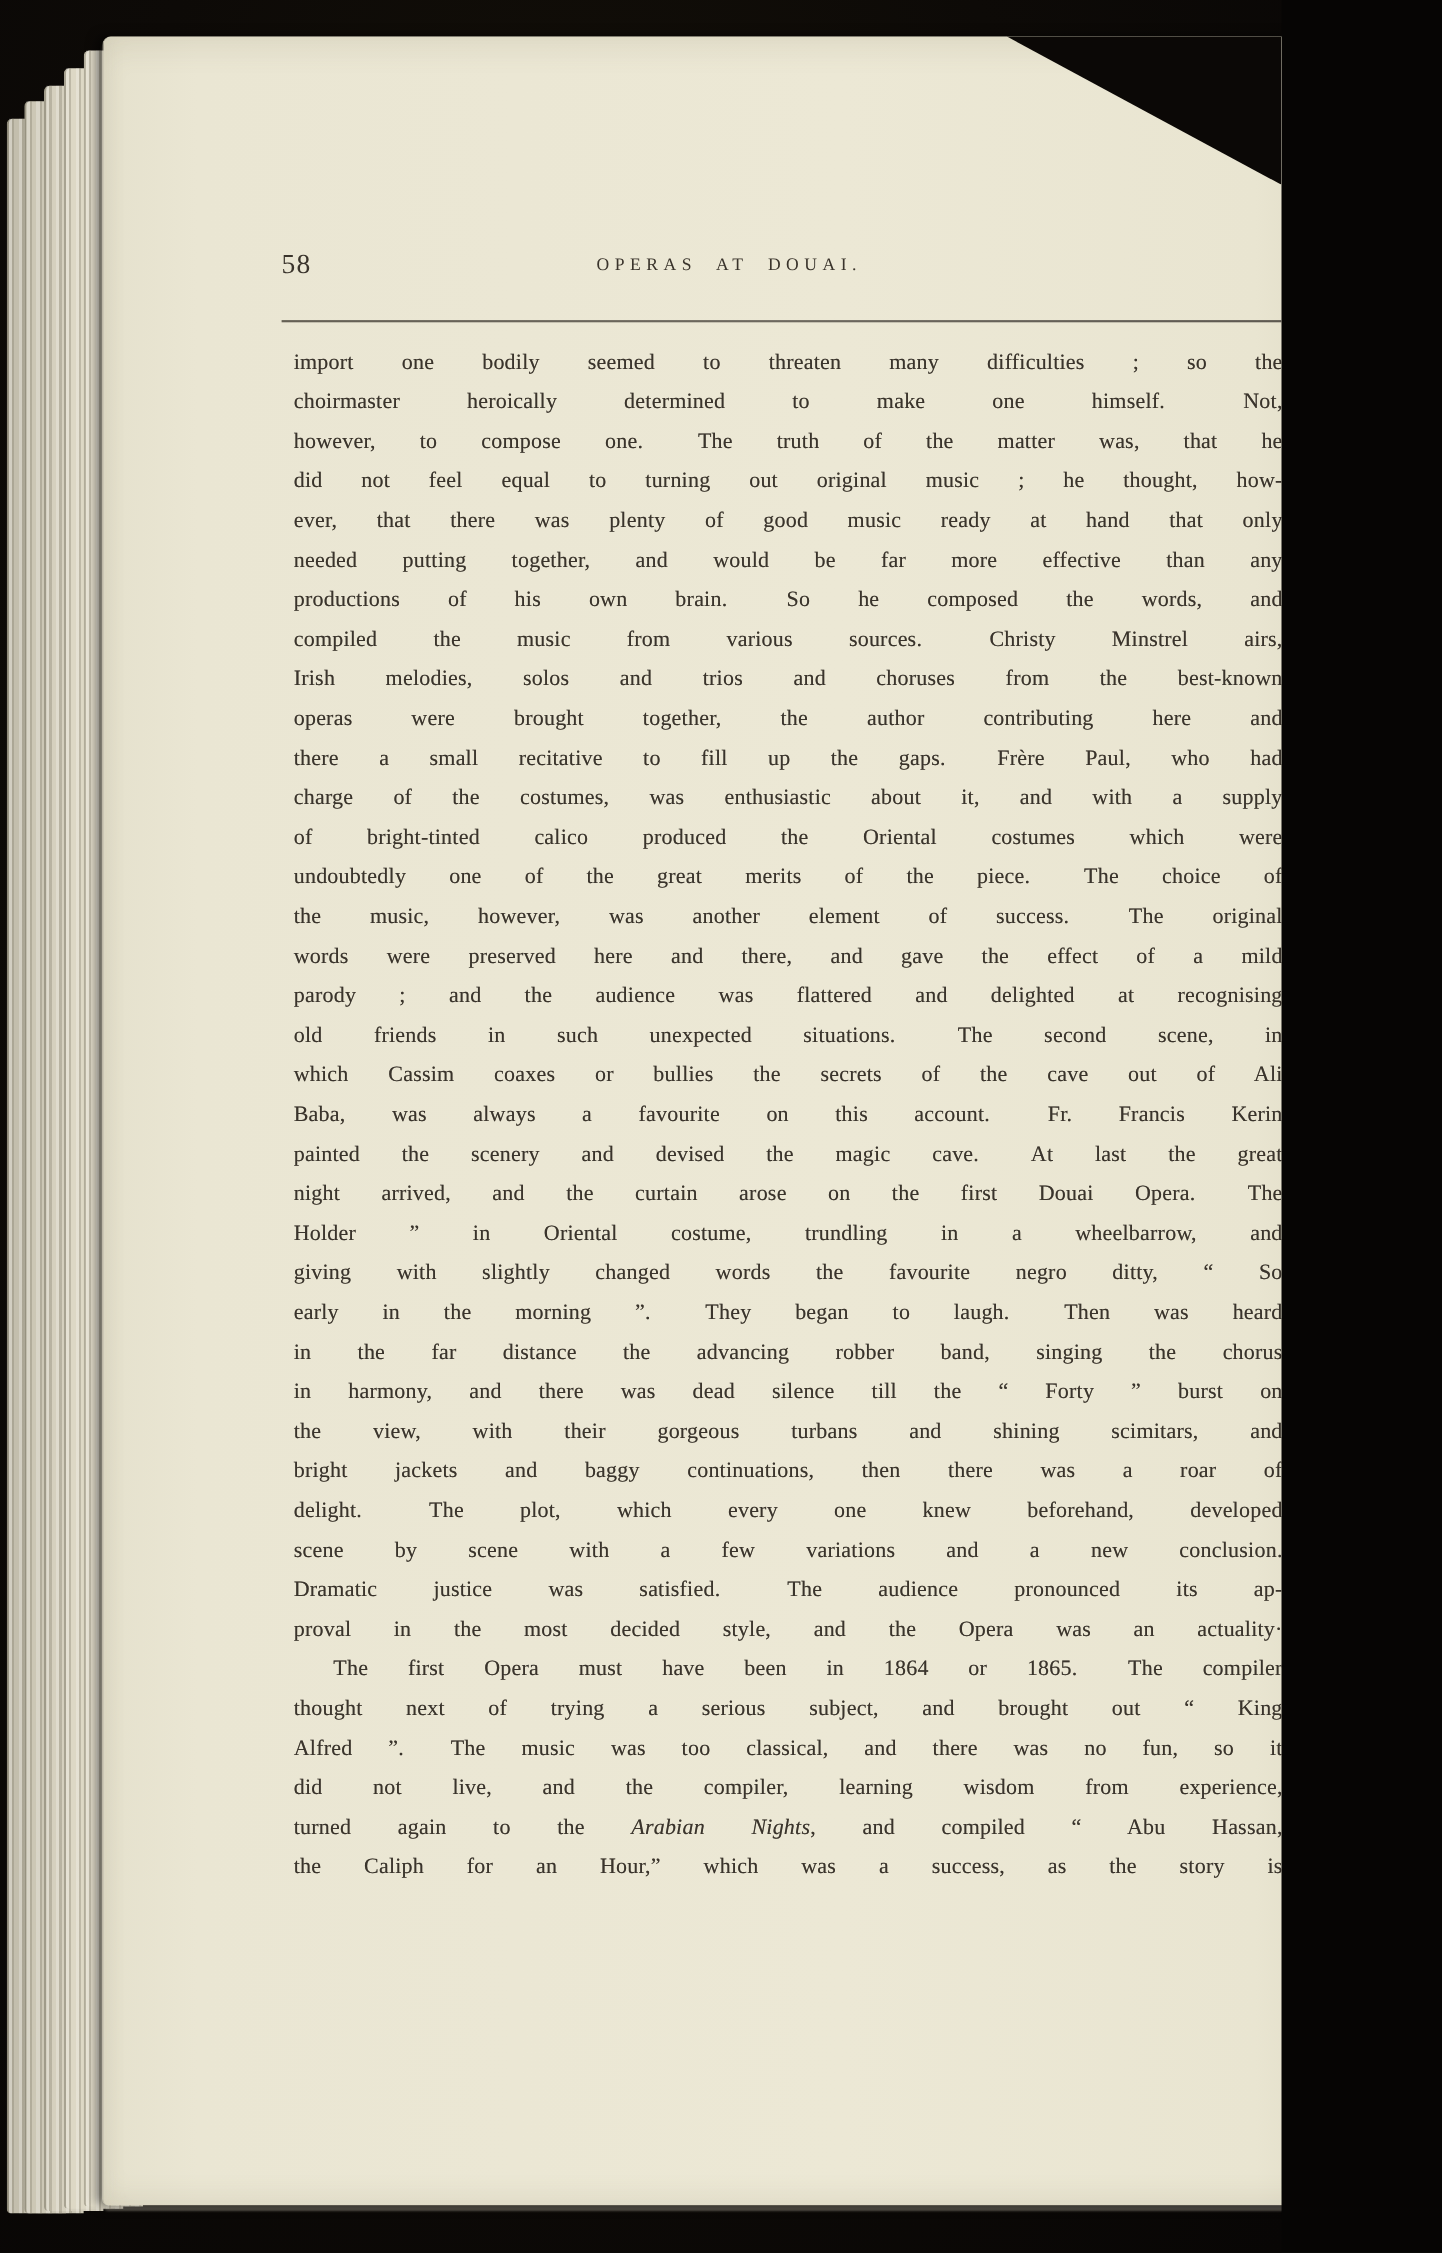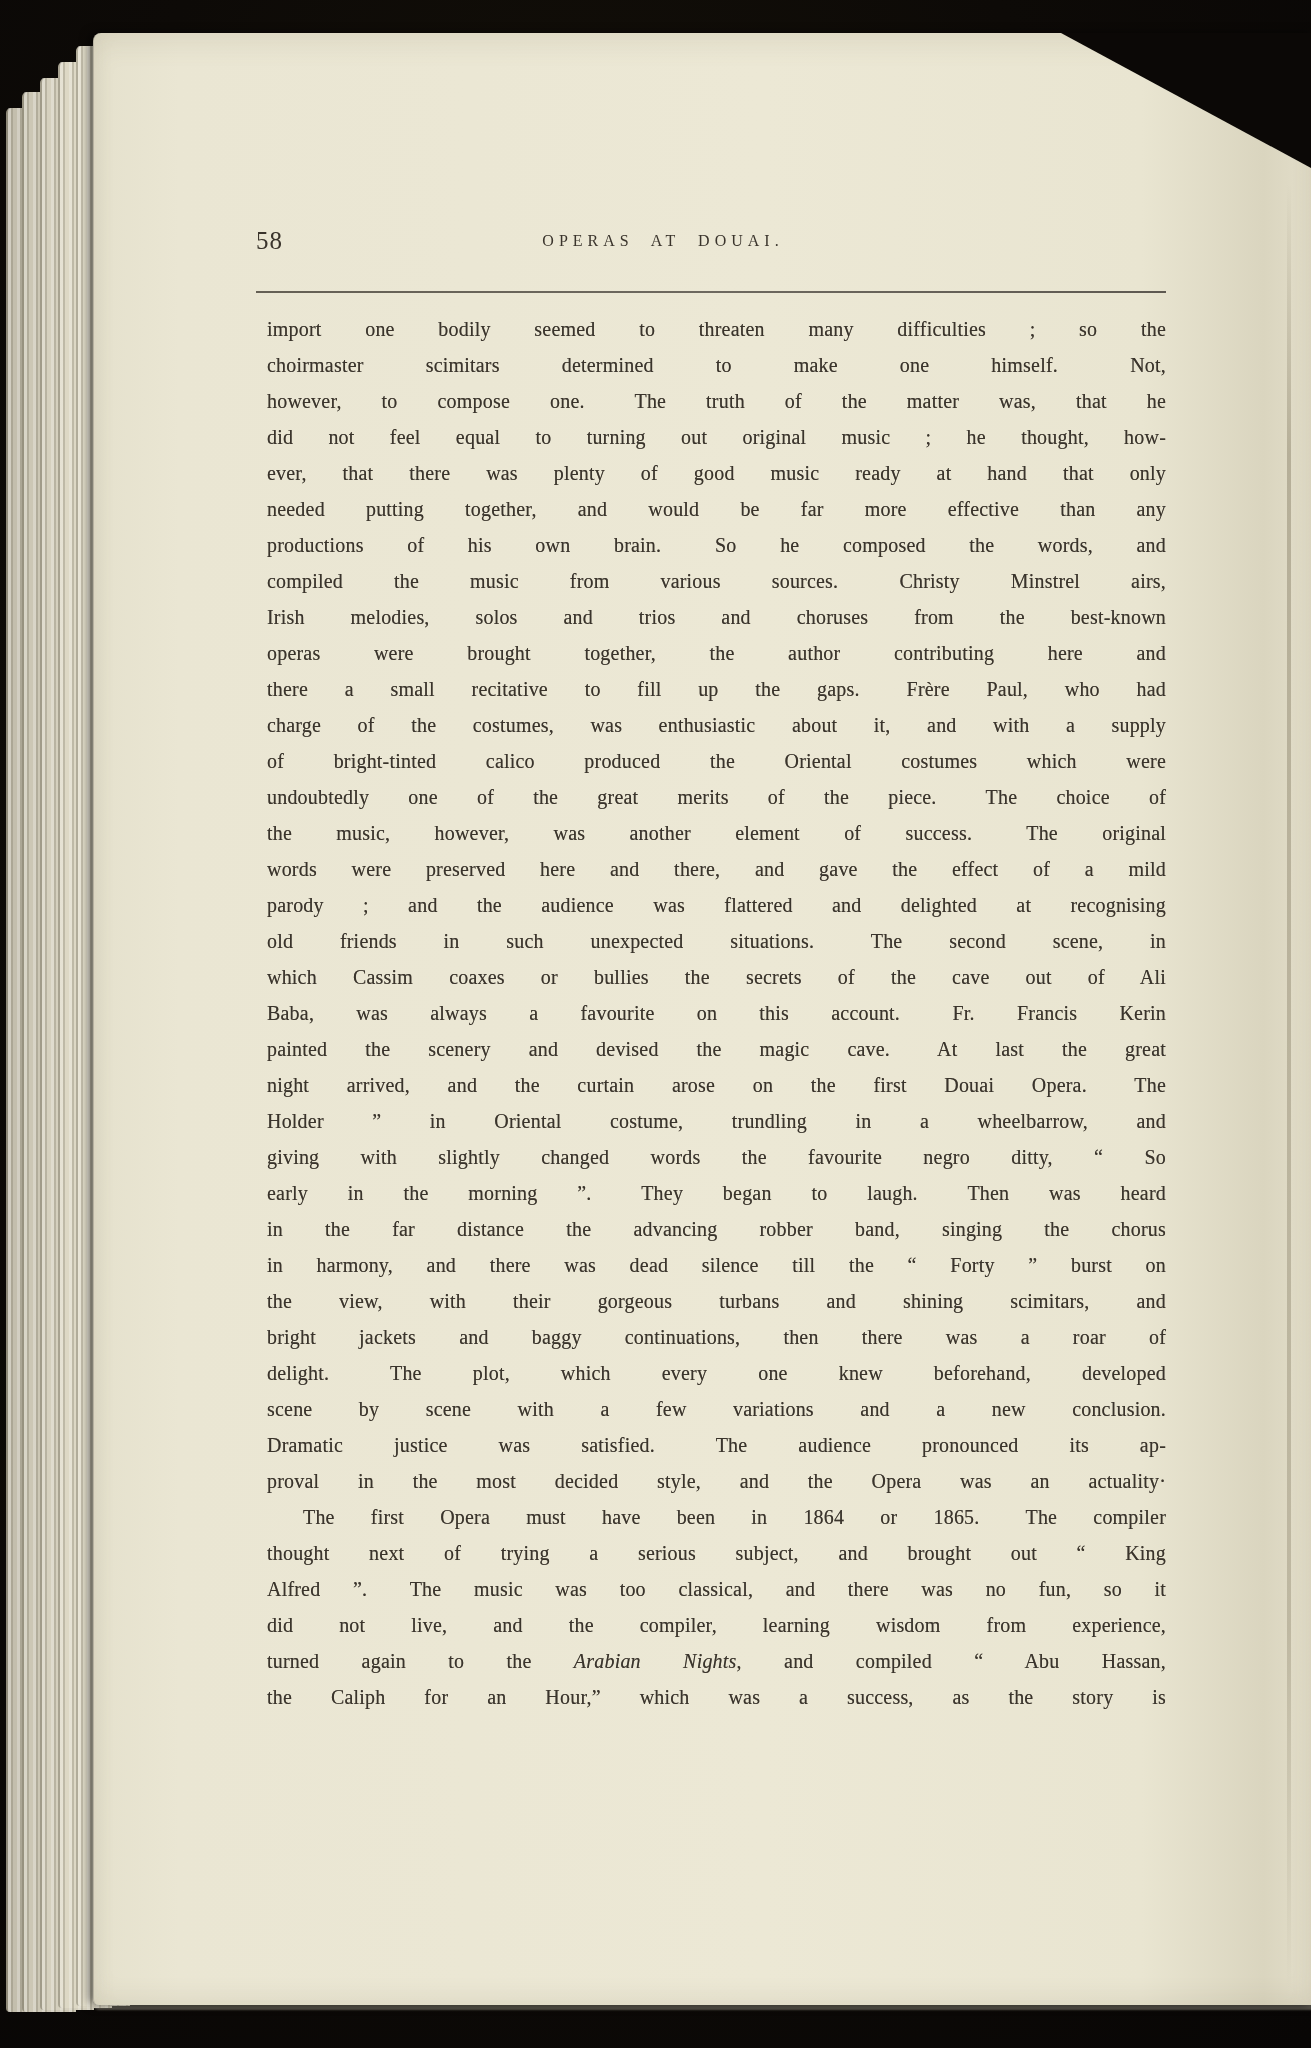--- a/index.html
+++ b/index.html
@@ -1,17 +1,17 @@
 <!DOCTYPE html>
 <html style="--ink: #3a342c;"><head>
 <meta charset="utf-8">
 <style>
   html,body{margin:0;padding:0;background:#060504;}
   .scene{
-    position:relative;width:1311px;height:2048px;overflow:hidden;
+    position:relative;width:1165px;height:2048px;overflow:hidden;
     background:radial-gradient(ellipse at 45% 35%, #161209 0%, #0d0a07 55%, #080605 100%);
     font-family:"Liberation Serif","DejaVu Serif",serif;
   }
   
   .edge{position:absolute;border-radius:5px 0 0 4px;}
   .e5{left:6px;  top:108px;width:52px;height:1904px;background:#c3bead;border-left:2px solid #8f8a79;}
   .e4{left:22px; top:92px; width:52px;height:1920px;background:#ccc7b5;border-left:2px solid #979280;}
   .e3{left:40px; top:78px; width:52px;height:1932px;background:#d5d0be;border-left:2px solid #a09b89;}
   .e2{left:58px; top:62px; width:52px;height:1946px;background:#ddd8c5;border-left:2px solid #a8a391;}
   .e1{left:76px; top:46px; width:52px;height:1960px;background:#e3decb;border-left:2px solid #b1ac9a;}
@@ -60,21 +60,21 @@
   </div>
 
   <div class="page">
     <div class="header">
       <span class="pagenum">58</span>
       <span class="runhead">OPERAS AT DOUAI.</span>
     </div>
     <div class="rule"></div>
     <div class="body-text">
         <div class="line">import one bodily seemed to threaten many difficulties ; so the</div>
-        <div class="line">choirmaster scimitars determined to make one himself.  Not,</div>
+        <div class="line">choirmaster heroically determined to make one himself.  Not,</div>
         <div class="line">however, to compose one.  The truth of the matter was, that he</div>
         <div class="line">did not feel equal to turning out original music ; he thought, how-</div>
         <div class="line">ever, that there was plenty of good music ready at hand that only</div>
         <div class="line">needed putting together, and would be far more effective than any</div>
         <div class="line">productions of his own brain.  So he composed the words, and</div>
         <div class="line">compiled the music from various sources.  Christy Minstrel airs,</div>
         <div class="line">Irish melodies, solos and trios and choruses from the best-known</div>
         <div class="line">operas were brought together, the author contributing here and</div>
         <div class="line">there a small recitative to fill up the gaps.  Frère Paul, who had</div>
         <div class="line">charge of the costumes, was enthusiastic about it, and with a supply</div>

